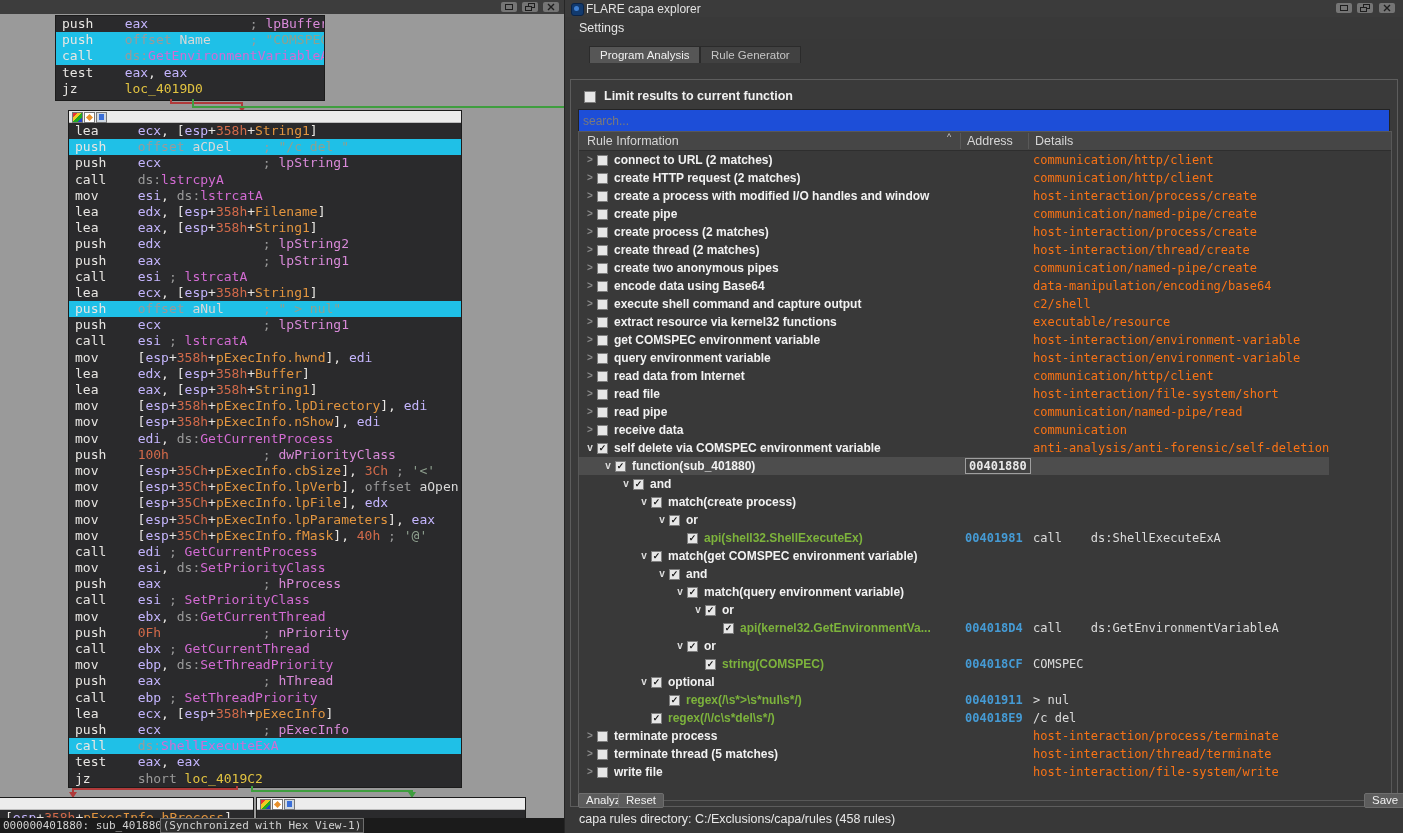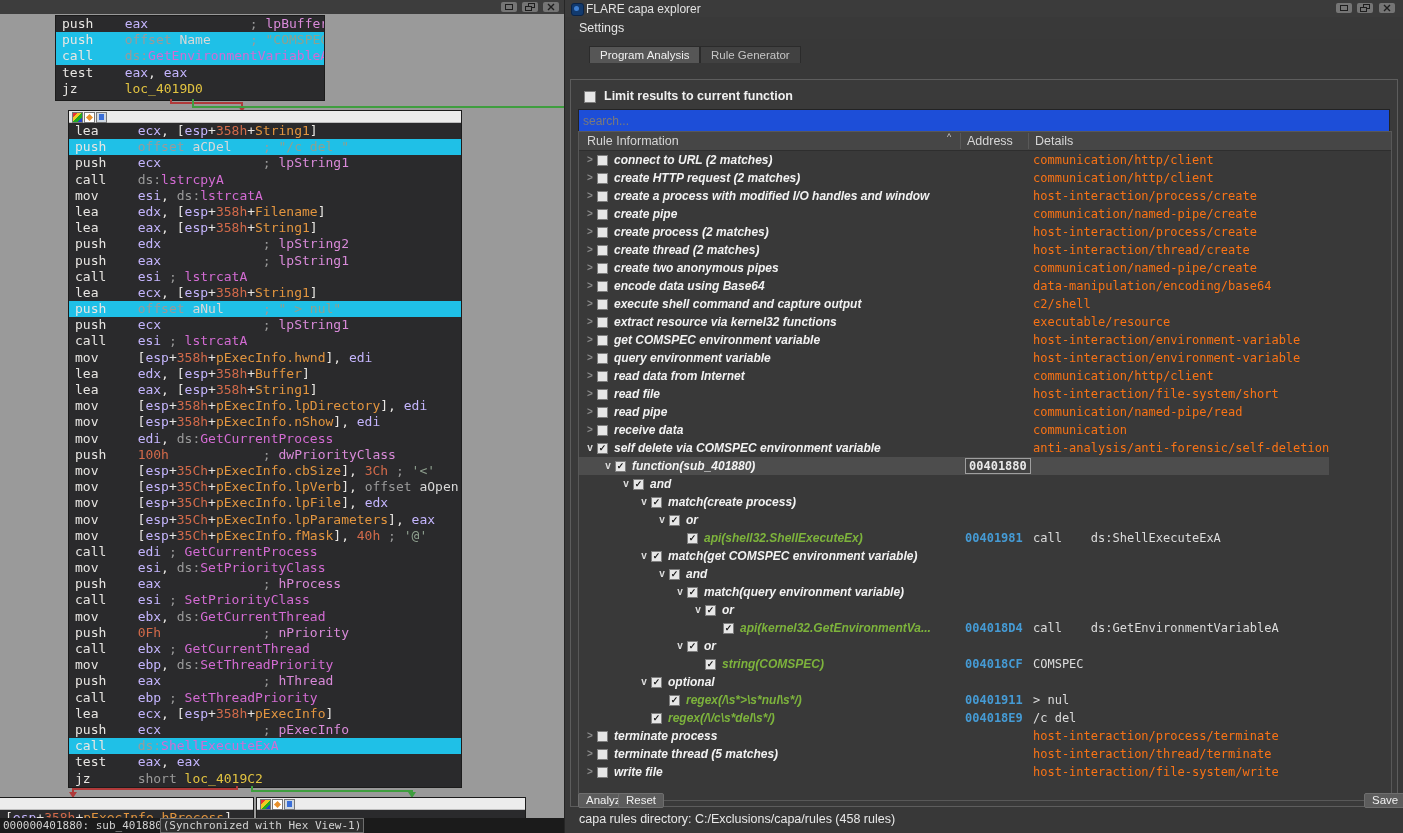--- a/index.html
+++ b/index.html
@@ -65,21 +65,21 @@
   .thead .div1{position:absolute;left:381px;top:1px;width:1px;height:16px;background:#595959;}
   .thead .div2{position:absolute;left:449px;top:1px;width:1px;height:16px;background:#595959;}
   .sortcaret{position:absolute;left:368px;top:-4px;color:#c9c9c9;font-size:9px;}
   .rows{position:absolute;left:0;top:19px;width:100%;}
   .trow{position:relative;height:18px;line-height:18px;white-space:nowrap;}
   .trow .sel{position:absolute;left:0;top:0;width:750px;height:18px;background:#4d4d4d;}
   .tcell1{position:absolute;top:0;display:flex;align-items:center;height:18px;}
   .exp{width:14px;font-size:10px;font-weight:bold;text-align:center;flex:none;}
   .exp.c{color:#8a8a8a}.exp.e{color:#dcdcdc}
   .trow .cb{flex:none;width:11px;height:11px;margin-right:6px;line-height:9px;font-size:9px;}
-  .rlabel{font-size:12px;font-weight:bold;color:#f2f2f2;font-style:italic;}
+  .rlabel{font-size:12px;font-weight:bold;color:#f2f2f2;}
   .rlabel.feature{color:#7db33c;}
   .raddr{position:absolute;left:386px;top:0;font-family:"DejaVu Sans Mono",monospace;font-size:12px;font-weight:bold;color:#459bd5;}
   .raddr.boxed{color:#e8e8e8;border:1px solid #9f9f9f;line-height:14px;margin-top:1px;padding:0 3px;background:#424242;}
   .rdet{position:absolute;left:454px;top:0;font-family:"DejaVu Sans Mono",monospace;font-size:12px;white-space:pre;}
   .rdet.path{color:#f97316}.rdet.mono{color:#dcdcdc}
   .btn{position:absolute;height:15px;background:#5c5c5c;border:1px solid #6e6e6e;border-radius:2px;color:#f0f0f0;
        font-size:11.5px;line-height:13px;padding:0 7px;box-sizing:border-box;}
   .capa-status{position:absolute;left:14px;top:812px;font-size:12.5px;color:#e8e8e8;}
 </style>
 </head>

